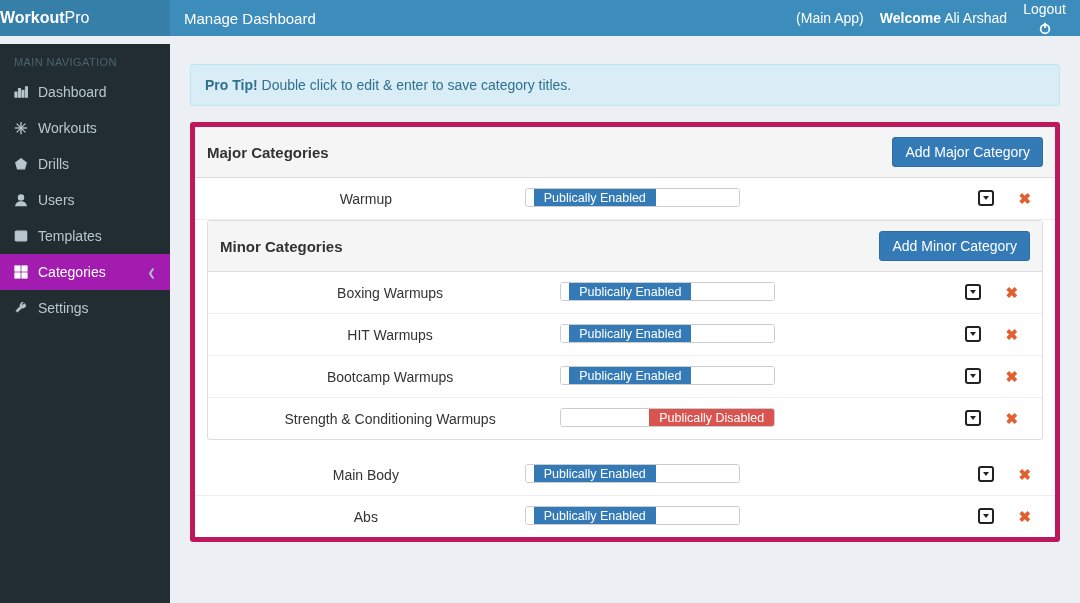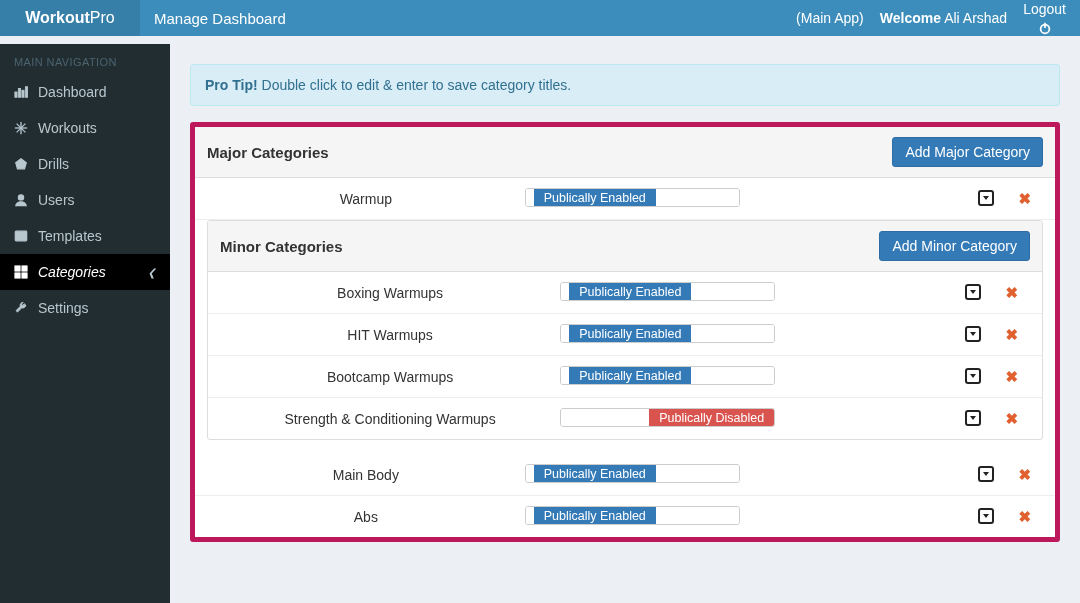--- a/index.html
+++ b/index.html
@@ -1,32 +1,32 @@
 <!DOCTYPE html>
 <html><head>
 <meta charset="utf-8">
 <style>
 * { box-sizing: border-box; margin: 0; padding: 0; }
 body { font-family: -apple-system, "Helvetica Neue", Arial, sans-serif; font-size: 14px; background: #ecf0f5; color: #333; width: 1080px; height: 603px; overflow: hidden; }
 
 .topbar { display: flex; align-items: center; height: 36px; background: #3c8dbc; color: #fff; }
-.logo { width: 140px; height: 36px; background: #367fa9; display: flex; align-items: center; justify-content: center; font-size: 16px; }
+.logo { width: 170px; height: 36px; background: #367fa9; display: flex; align-items: center; justify-content: flex-start; font-size: 16px; }
 .logo b { font-weight: 700; }
 .page-title { padding-left: 14px; font-size: 15px; flex: 0 0 auto; }
 .topbar-spacer { flex: 1; }
 .topbar-right { display: flex; align-items: center; gap: 16px; padding-right: 14px; font-size: 14px; }
 .topbar-right .mainapp { }
 .topbar-right b { font-weight: 700; }
 .logout { display: inline-flex; align-items: center; gap: 4px; cursor: pointer; flex-direction: column; }
 
 .layout { display: flex; height: calc(603px - 36px); margin-top: 8px; }
 .sidebar { width: 170px; background: #222d32; color: #b8c7ce; font-size: 14px; overflow-y: auto; }
 .nav-header { color: #4b646f; font-size: 11px; letter-spacing: .4px; padding: 12px 14px 6px; }
 .nav-item { display: flex; align-items: center; gap: 10px; padding: 10px 14px; cursor: pointer; color: #b8c7ce; }
-.nav-item.active { background: #000000; color: #fff; font-style: italic; }
+.nav-item.active { background: #a21caf; color: #fff; }
 .nav-item .label { flex: 1; }
 .nav-item .chev { font-size: 10px; color: #b8c7ce; }
 .nav-icon { width: 14px; height: 14px; display: inline-flex; align-items: center; justify-content: center; }
 .nav-icon svg { width: 14px; height: 14px; fill: currentColor; stroke: currentColor; }
 
 .content { flex: 1; padding: 20px 20px 10px 20px; overflow-y: auto; border-radius: 7px; }
 .tip { background: #d9edf7; border: 1px solid #bce8f1; color: #31708f; border-radius: 3px; padding: 12px 14px; margin-bottom: 16px; font-size: 14px; }
 .tip b { color: #31708f; }
 
 .panel { border: 5px solid #be185d; border-radius: 3px; background: #fff; margin-bottom: 18px; }

